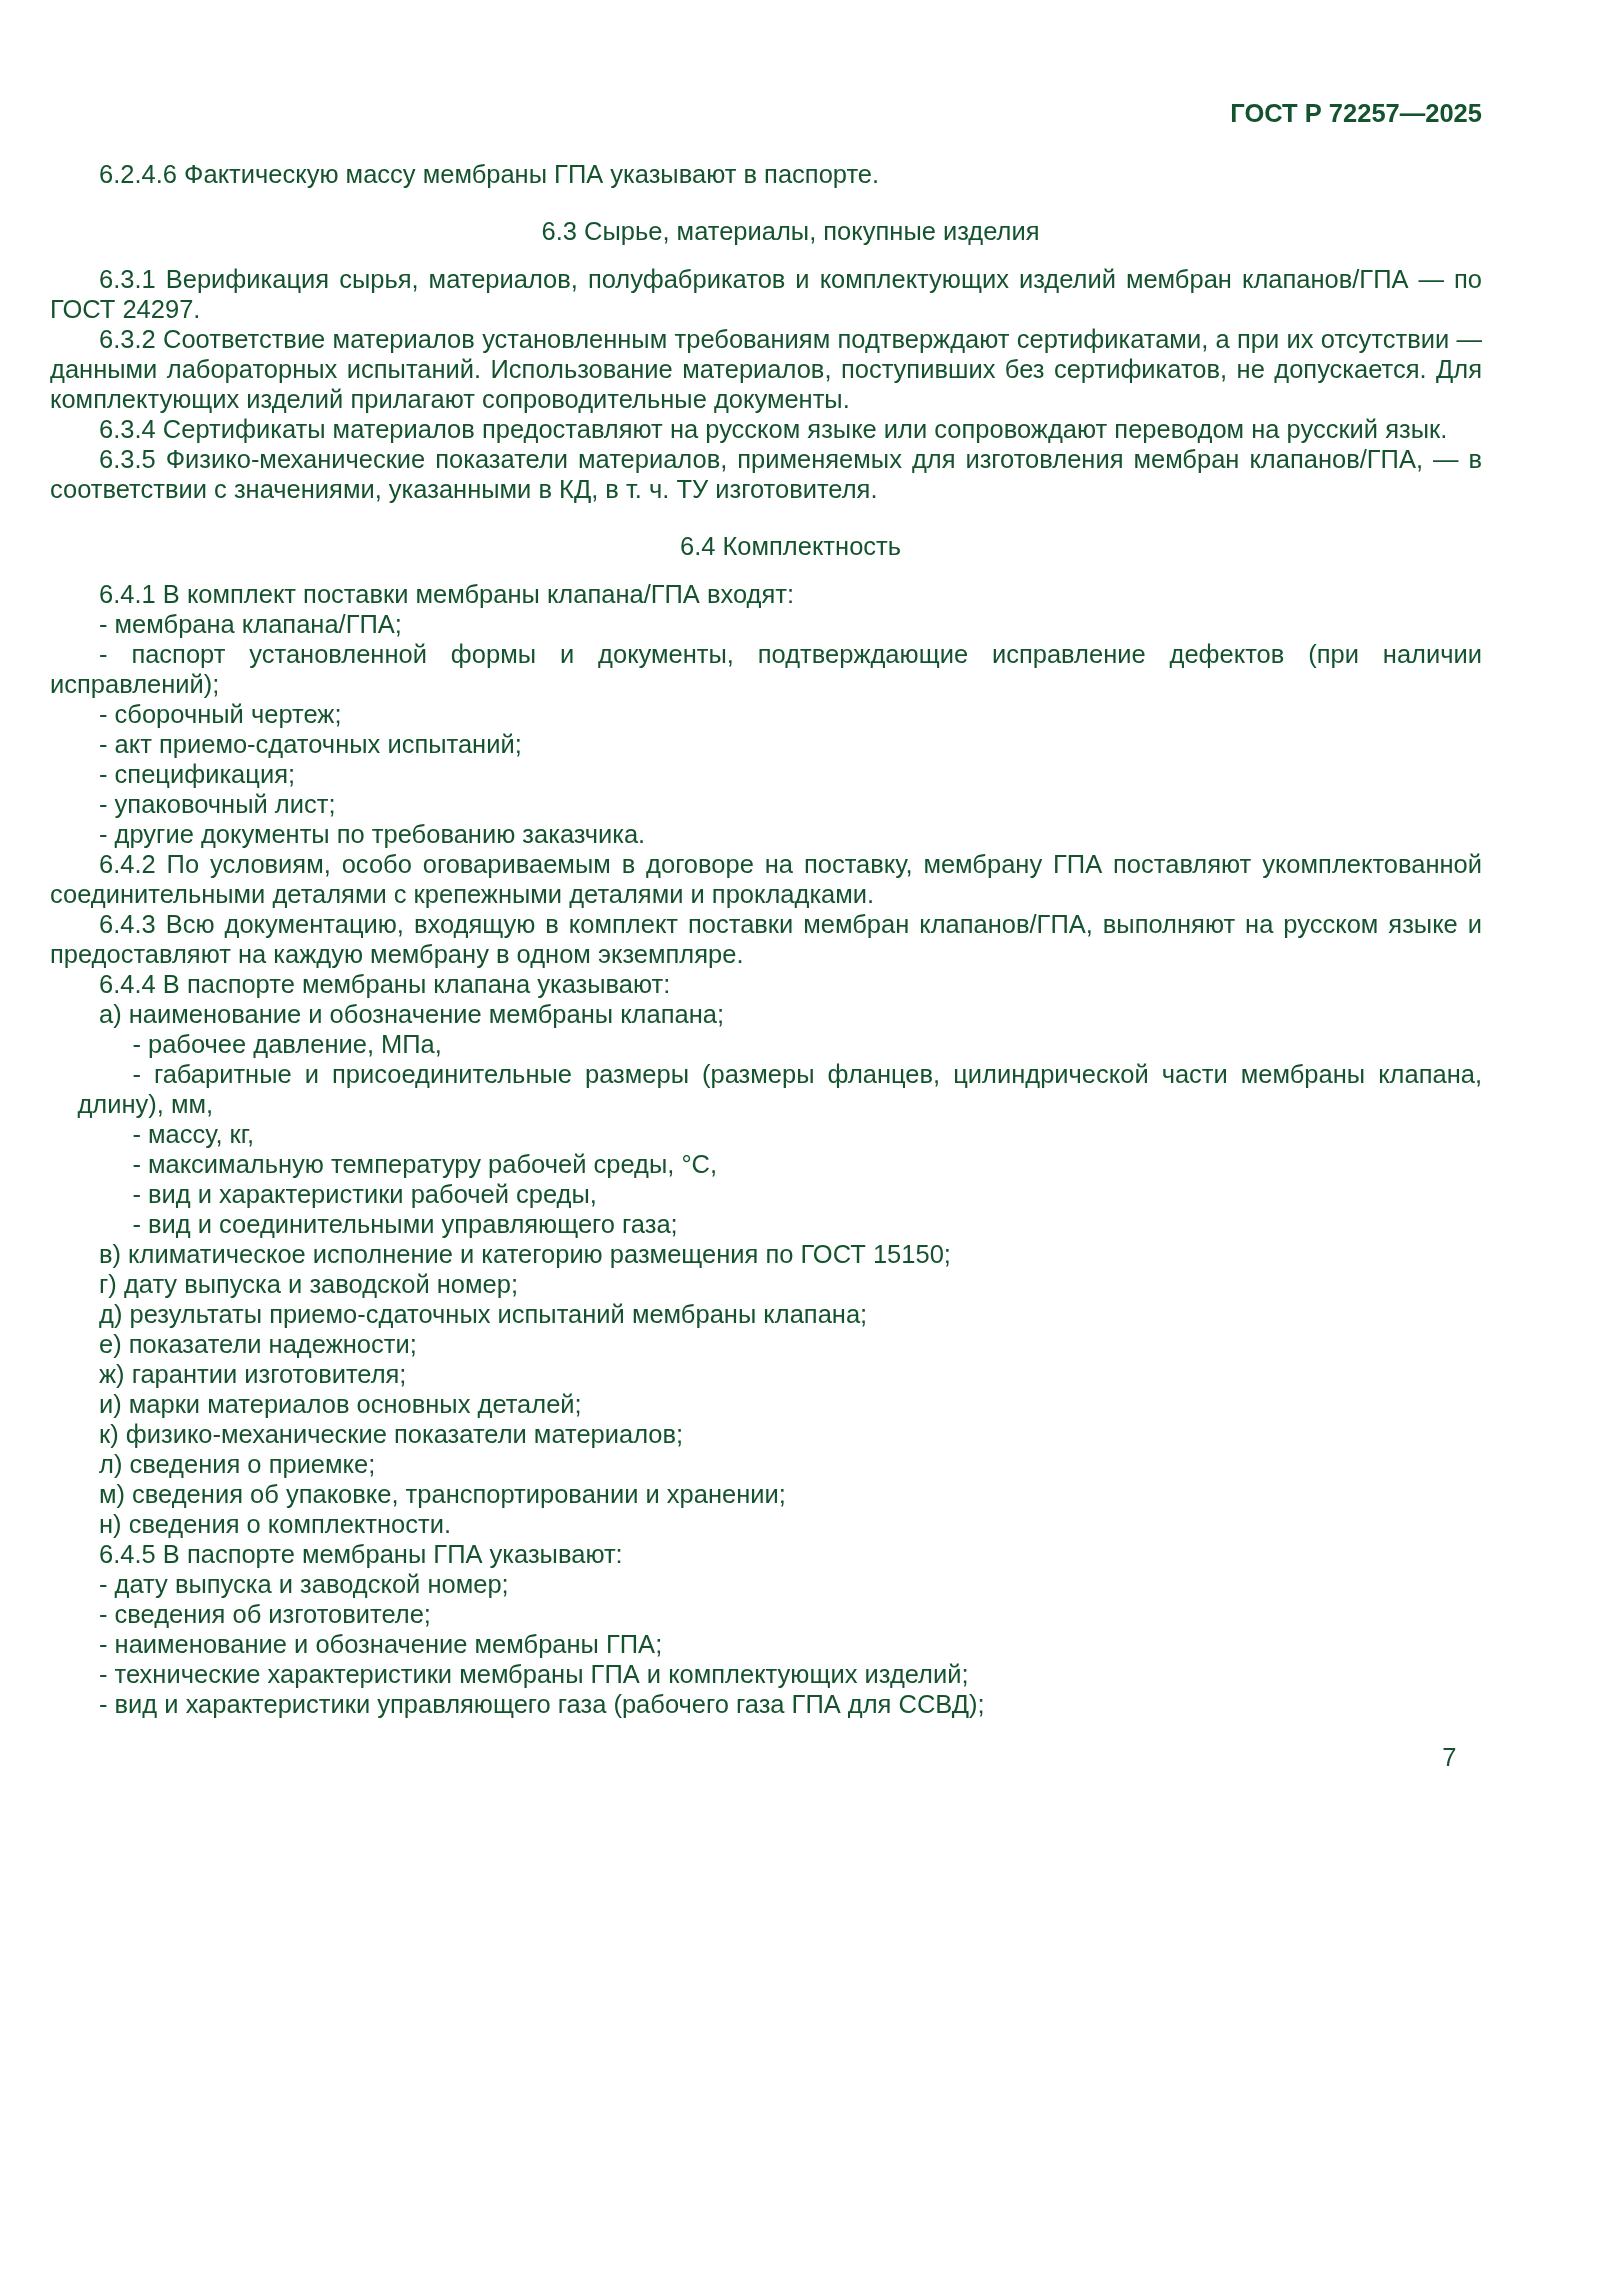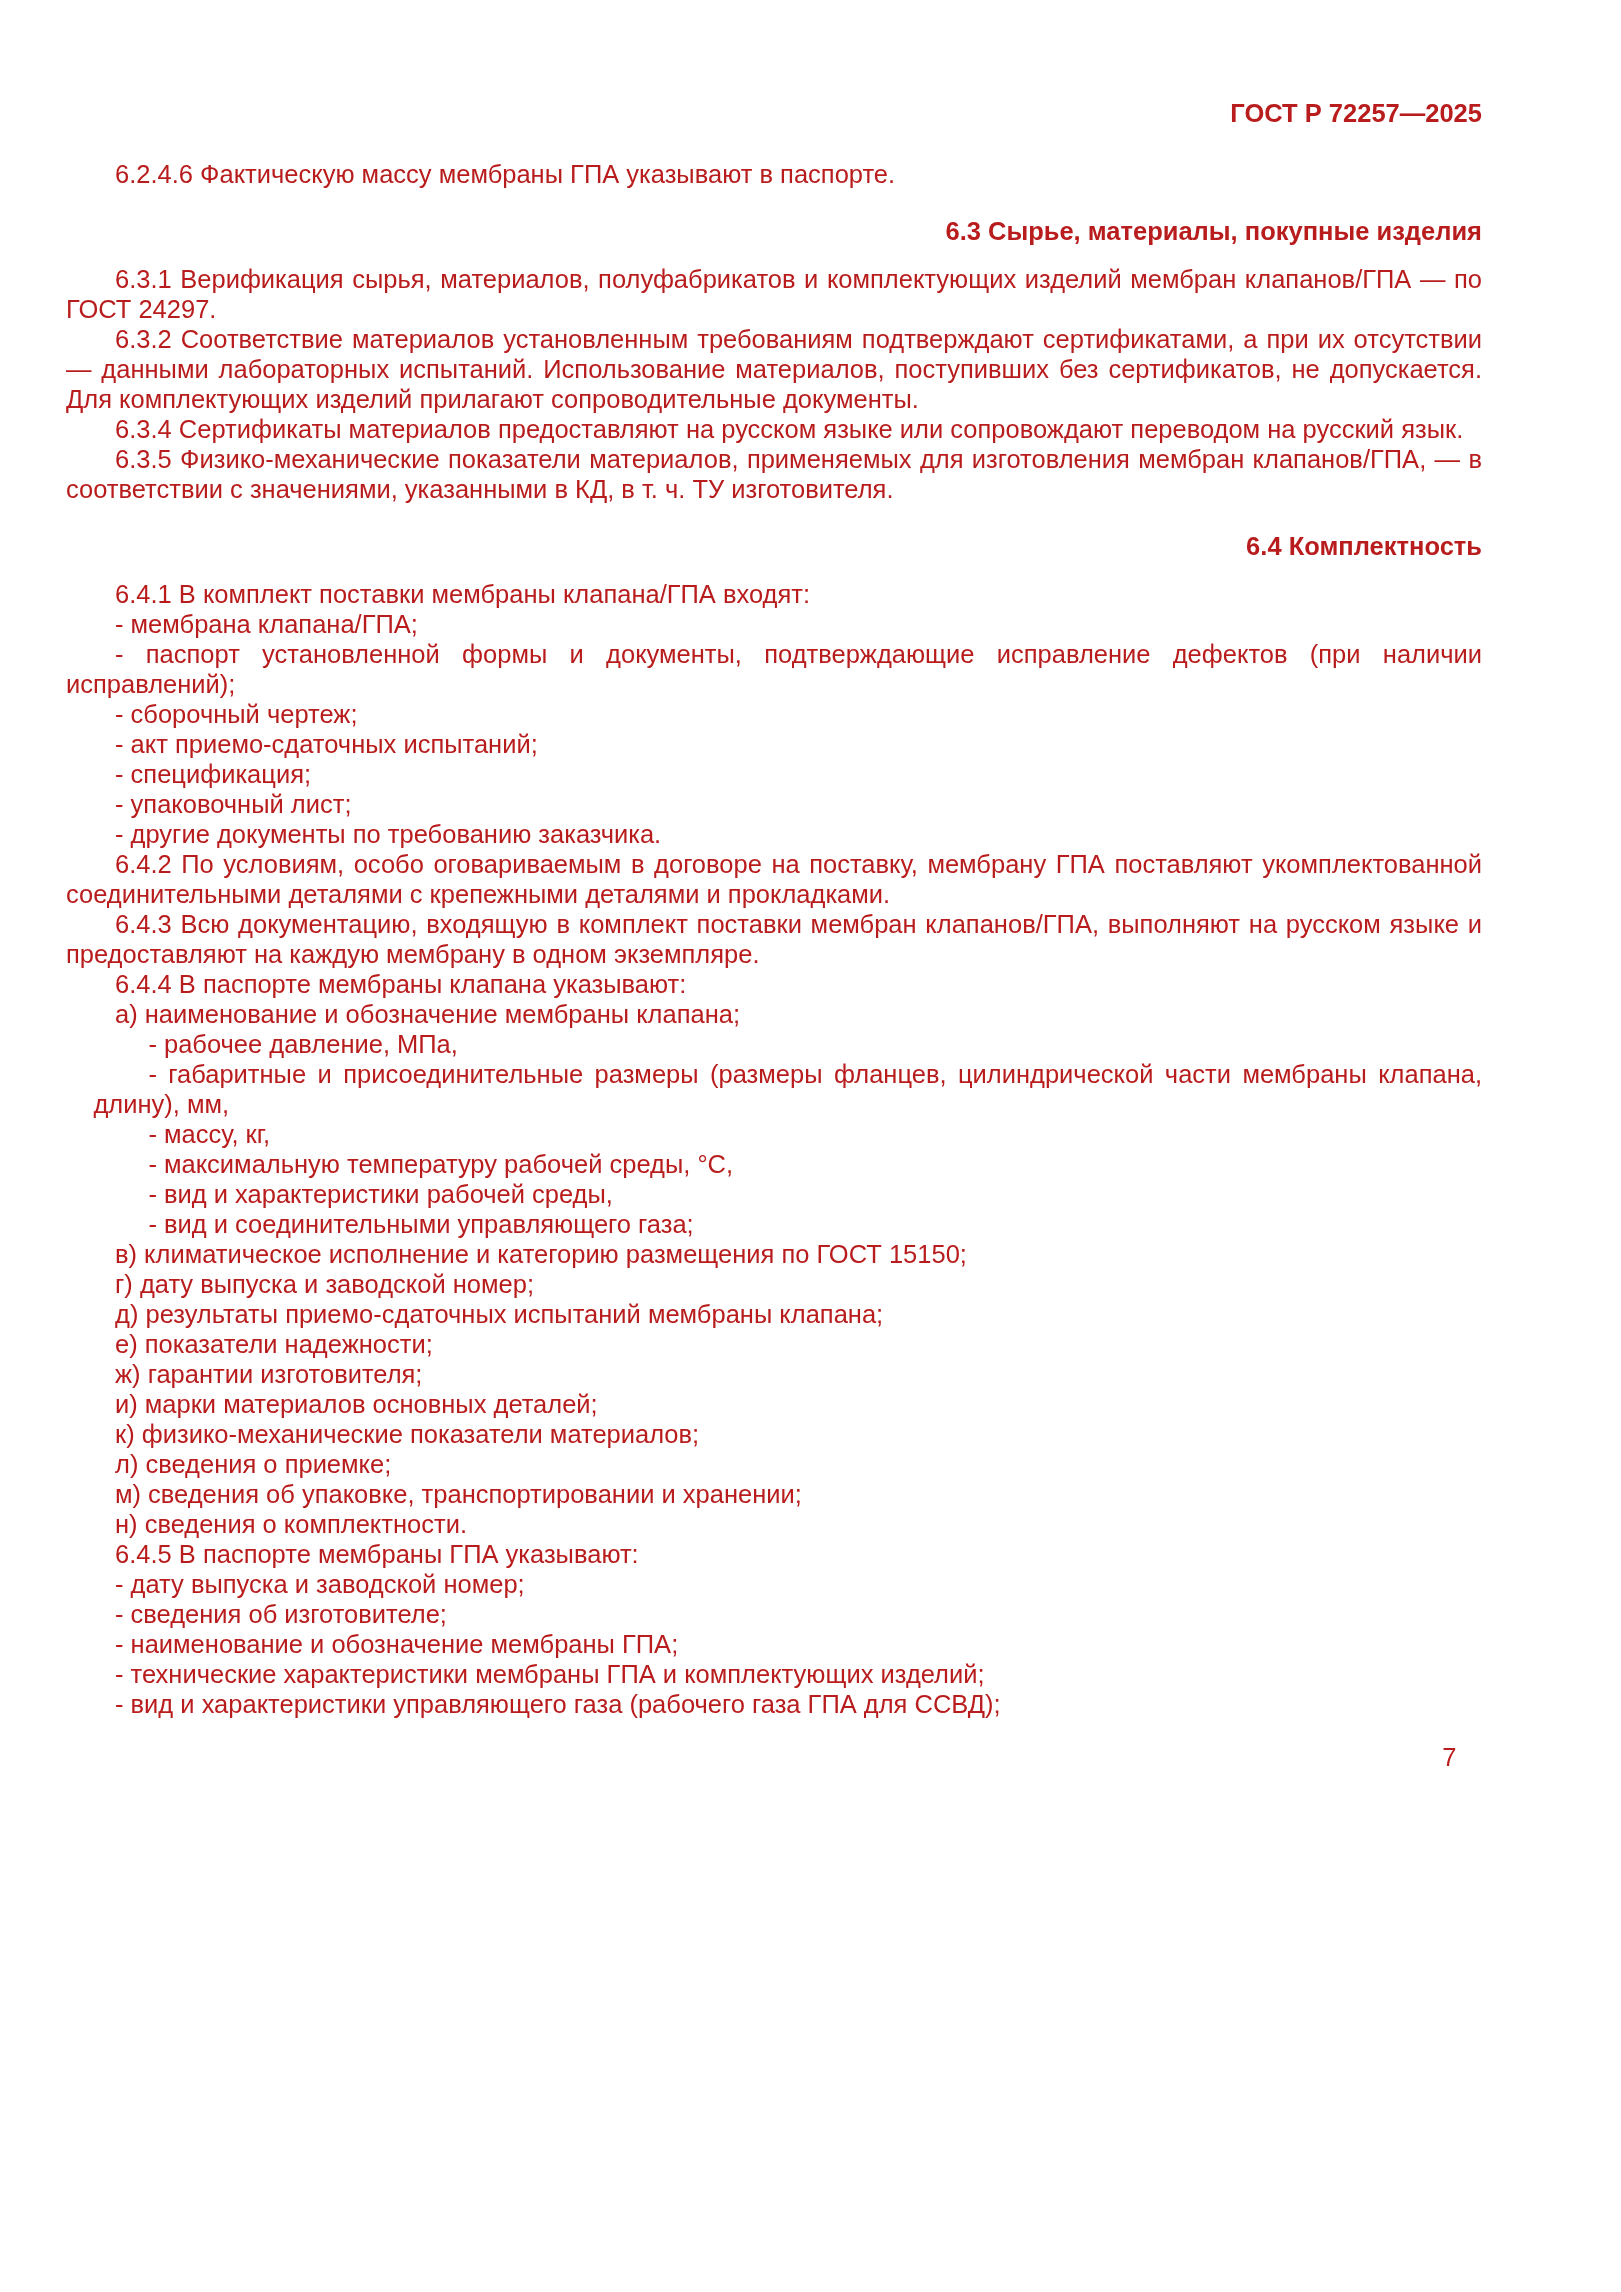--- a/index.html
+++ b/index.html
@@ -5,43 +5,43 @@
   html, body {
     margin: 0;
     padding: 0;
     background: #ffffff;
   }
   .page {
     width: 1621px;
     height: 2132px;
     background: #ffffff;
     box-sizing: border-box;
-    padding: 98px 139px 0 66px;
+    padding: 98px 139px 0 50px;
     font-family: "Liberation Sans", sans-serif;
     font-size: 25.5px;
     line-height: 30px;
-    color: #b91c1c;
+    color: #14532d;
     position: relative;
     overflow: hidden;
   }
   .doc-header {
     text-align: right;
     font-weight: bold;
     margin: 0 0 31px 0;
   }
   .p {
     margin: 0;
     text-indent: 49px;
     text-align: justify;
   }
   .h3 {
     margin: 27.4px 0 17.6px 0;
     text-indent: 49px;
-    font-weight: bold;
-    text-align: right;
+    font-weight: normal;
+    text-align: center;
   }
   .li2 {
     margin: 0;
     padding-left: 27.4px;
     text-indent: 55px;
     text-align: justify;
   }
   .doc-footer {
     text-align: right;
     margin-top: 23.5px;

